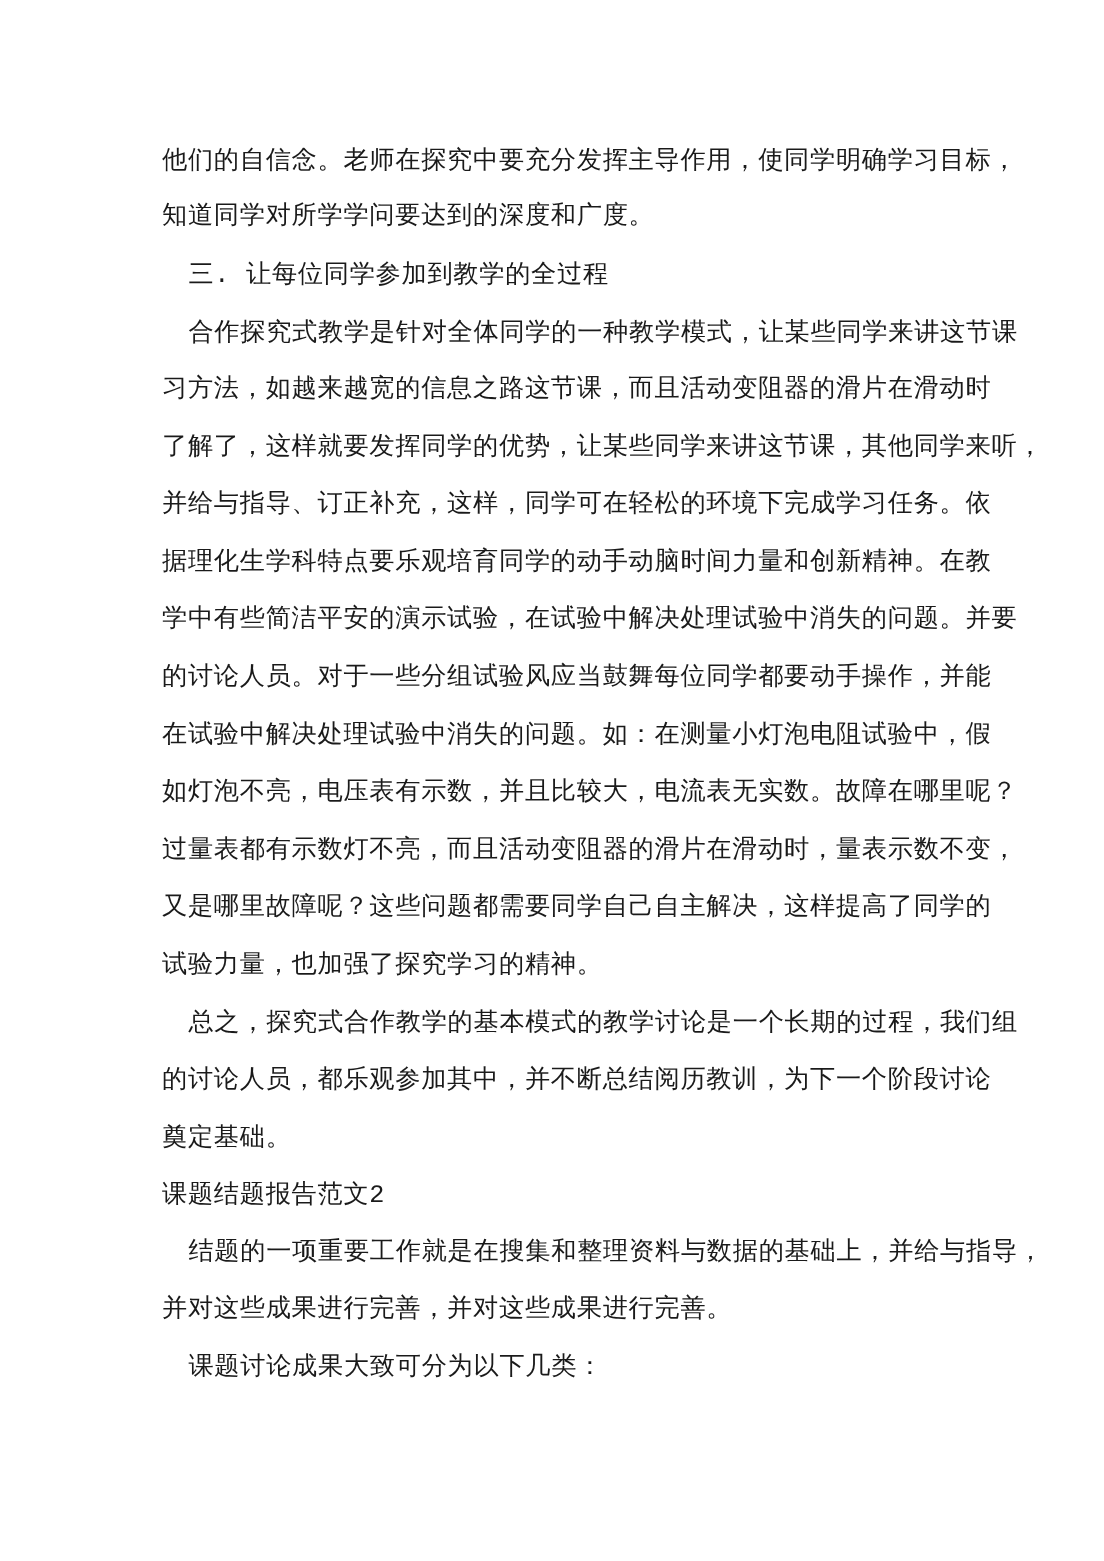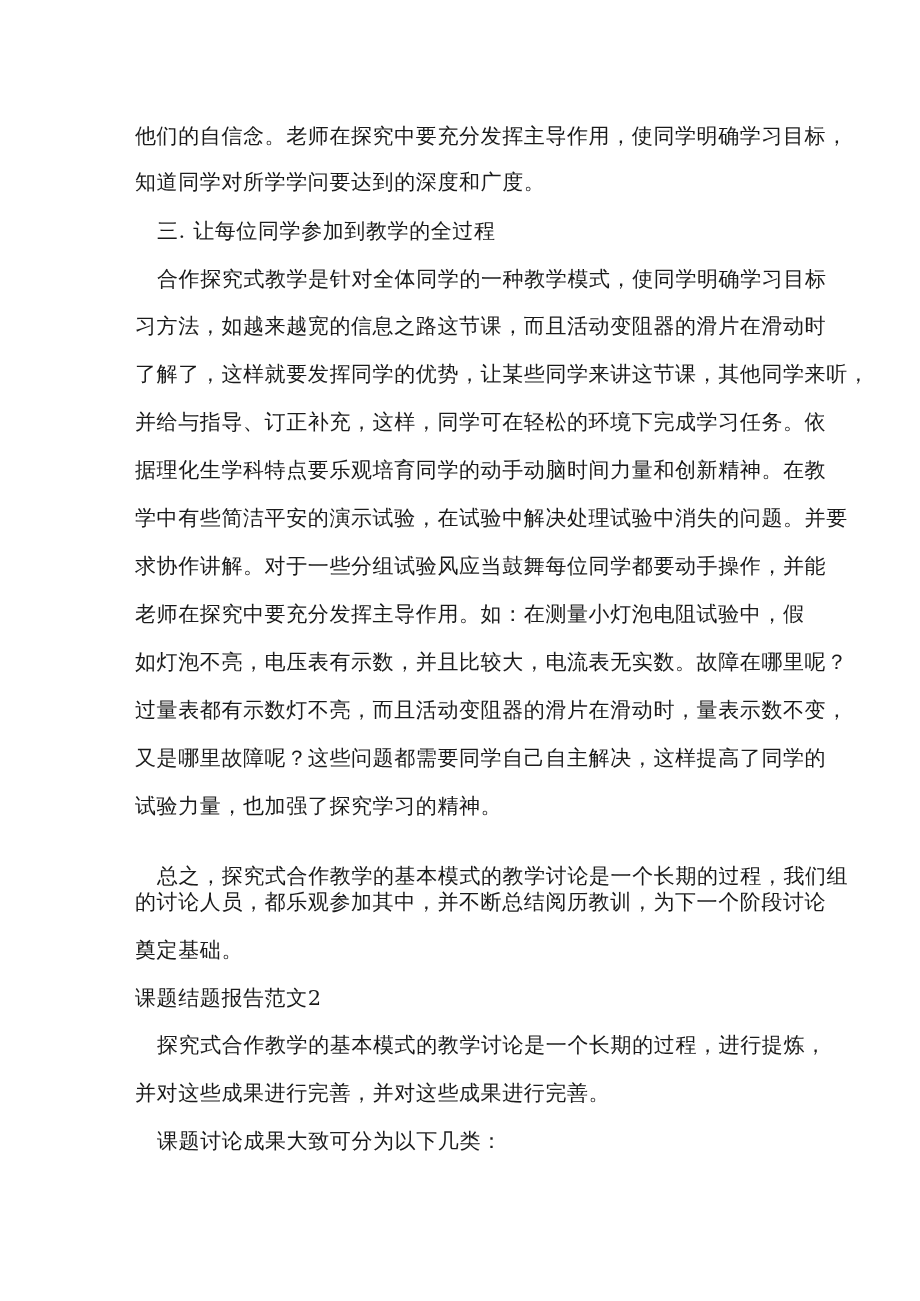--- a/index.html
+++ b/index.html
@@ -1,51 +1,51 @@
 <!DOCTYPE html>
 <html><head>
 <meta charset="utf-8">
 <style>
   html, body { margin: 0; padding: 0; background: #ffffff; }
   body { width: 920px; height: 1301px; position: relative; overflow: hidden;
          font-family: "DejaVu Serif", "Liberation Serif", serif; color: #1a1a1a; }
   .page { position: absolute; left: 0; top: 0; width: 920px; height: 1301px; background: #fff; }
   .line { position: absolute; left: 135px; width: 660px; font-size: 21px; line-height: 26px;
-          white-space: nowrap; letter-spacing: 0.6px; text-align: justify; text-align-last: justify; }
+          white-space: nowrap; letter-spacing: 0.6px; text-align: justify; text-align-last: justify; font-family: Liberation Mono, monospace; }
   .line.last { text-align-last: left; }
   .line.indent { left: 157px; width: 638px; }
   .line.heading { text-align-last: left; }
 </style>
 </head>
 <body>
 
 <div class="page">
 
   <div class="line" style="top:123px">他们的自信念。老师在探究中要充分发挥主导作用，使同学明确学习目标，</div>
   <div class="line last" style="top:169px">知道同学对所学学问要达到的深度和广度。</div>
 
   <div class="line indent heading" style="top:218px">三. 让每位同学参加到教学的全过程</div>
 
-  <div class="line indent" style="top:266px">合作探究式教学是针对全体同学的一种教学模式，使同学明确学习目标</div>
+  <div class="line indent" style="top:266px">合作探究式教学是针对全体同学的一种教学模式，让某些同学来讲这节课</div>
   <div class="line" style="top:313px">习方法，如越来越宽的信息之路这节课，而且活动变阻器的滑片在滑动时</div>
   <div class="line" style="top:361px">了解了，这样就要发挥同学的优势，让某些同学来讲这节课，其他同学来听，</div>
   <div class="line" style="top:409px">并给与指导、订正补充，这样，同学可在轻松的环境下完成学习任务。依</div>
   <div class="line" style="top:457px">据理化生学科特点要乐观培育同学的动手动脑时间力量和创新精神。在教</div>
   <div class="line" style="top:505px">学中有些简洁平安的演示试验，在试验中解决处理试验中消失的问题。并要</div>
-  <div class="line" style="top:553px">求协作讲解。对于一些分组试验风应当鼓舞每位同学都要动手操作，并能</div>
-  <div class="line" style="top:601px">老师在探究中要充分发挥主导作用。如：在测量小灯泡电阻试验中，假</div>
+  <div class="line" style="top:553px">的讨论人员。对于一些分组试验风应当鼓舞每位同学都要动手操作，并能</div>
+  <div class="line" style="top:601px">在试验中解决处理试验中消失的问题。如：在测量小灯泡电阻试验中，假</div>
   <div class="line" style="top:649px">如灯泡不亮，电压表有示数，并且比较大，电流表无实数。故障在哪里呢？</div>
   <div class="line" style="top:697px">过量表都有示数灯不亮，而且活动变阻器的滑片在滑动时，量表示数不变，</div>
   <div class="line" style="top:745px">又是哪里故障呢？这些问题都需要同学自己自主解决，这样提高了同学的</div>
   <div class="line last" style="top:793px">试验力量，也加强了探究学习的精神。</div>
 
-  <div class="line indent" style="top:863px">总之，探究式合作教学的基本模式的教学讨论是一个长期的过程，我们组</div>
+  <div class="line indent" style="top:841px">总之，探究式合作教学的基本模式的教学讨论是一个长期的过程，我们组</div>
   <div class="line" style="top:889px">的讨论人员，都乐观参加其中，并不断总结阅历教训，为下一个阶段讨论</div>
   <div class="line last" style="top:937px">奠定基础。</div>
 
   <div class="line heading" style="top:985px">课题结题报告范文2</div>
 
-  <div class="line indent" style="top:1032px">探究式合作教学的基本模式的教学讨论是一个长期的过程，进行提炼，</div>
+  <div class="line indent" style="top:1032px">结题的一项重要工作就是在搜集和整理资料与数据的基础上，并给与指导，</div>
   <div class="line last" style="top:1080px">并对这些成果进行完善，并对这些成果进行完善。</div>
 
   <div class="line indent last" style="top:1128px">课题讨论成果大致可分为以下几类：</div>
 
 </div>
 
 </body></html>

